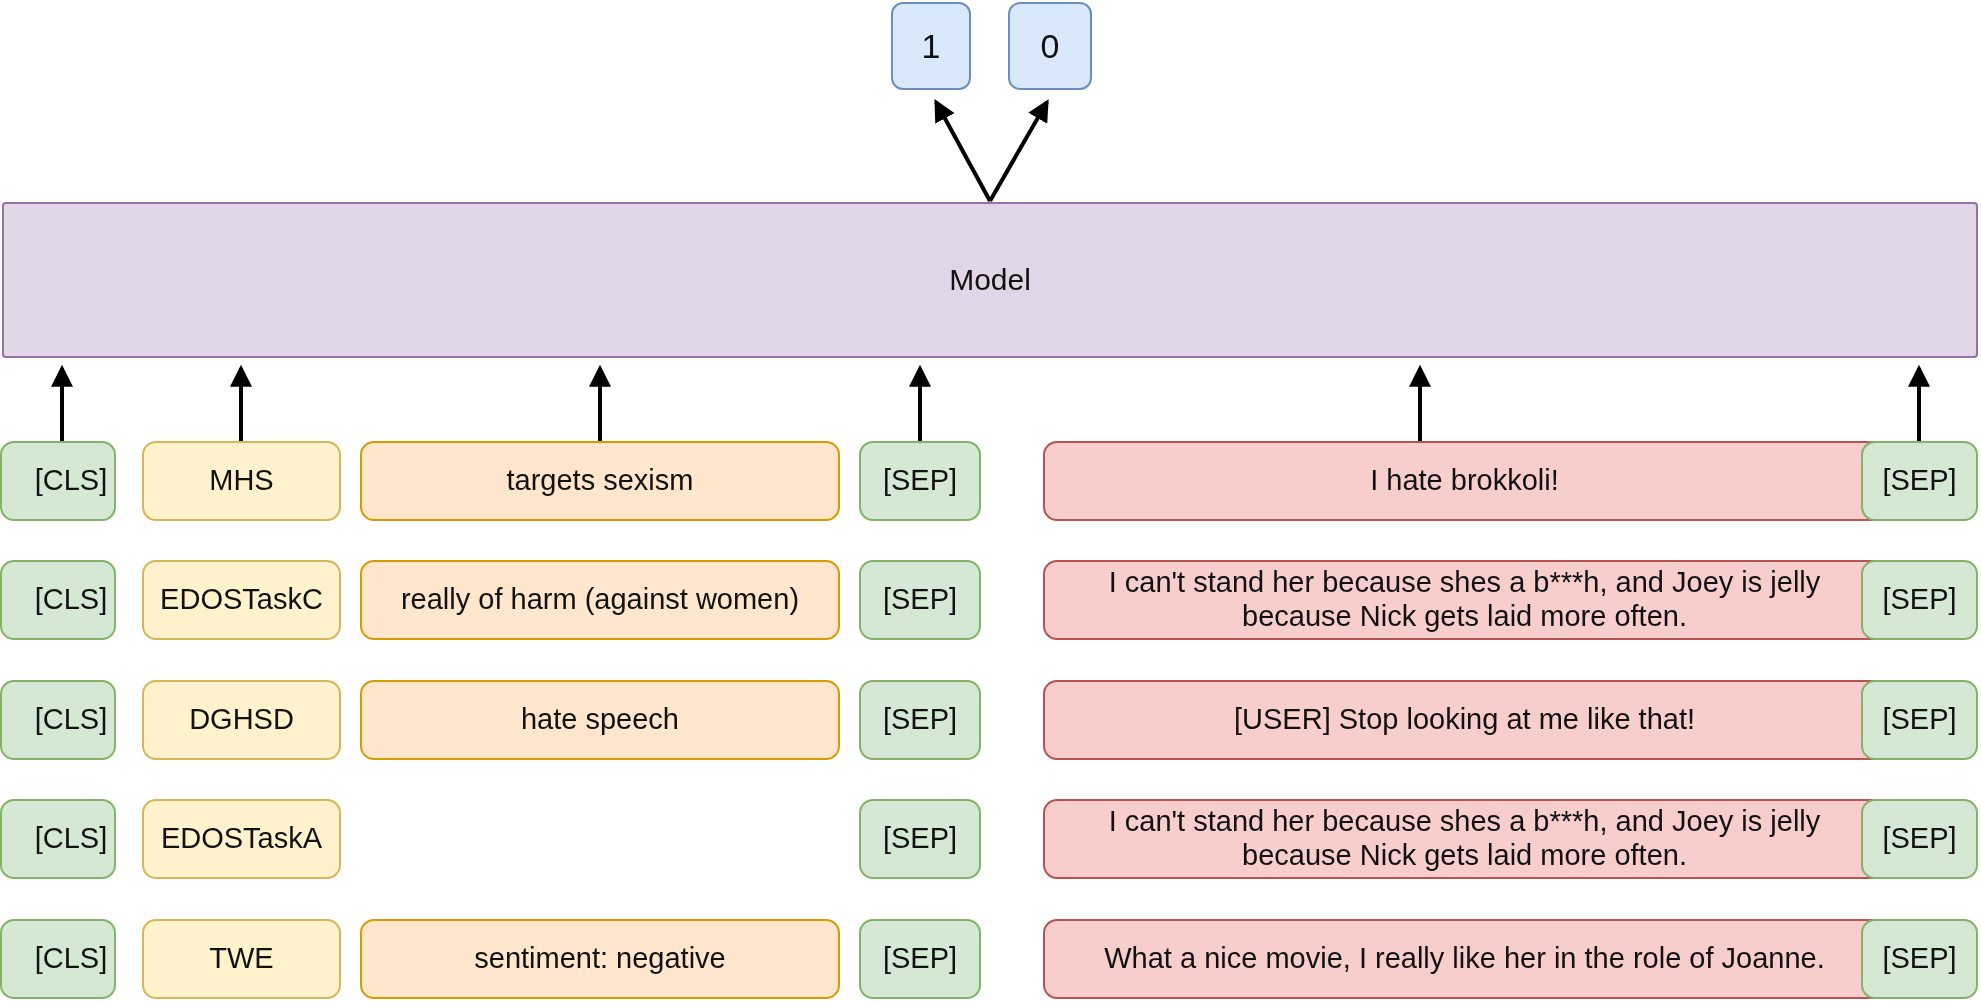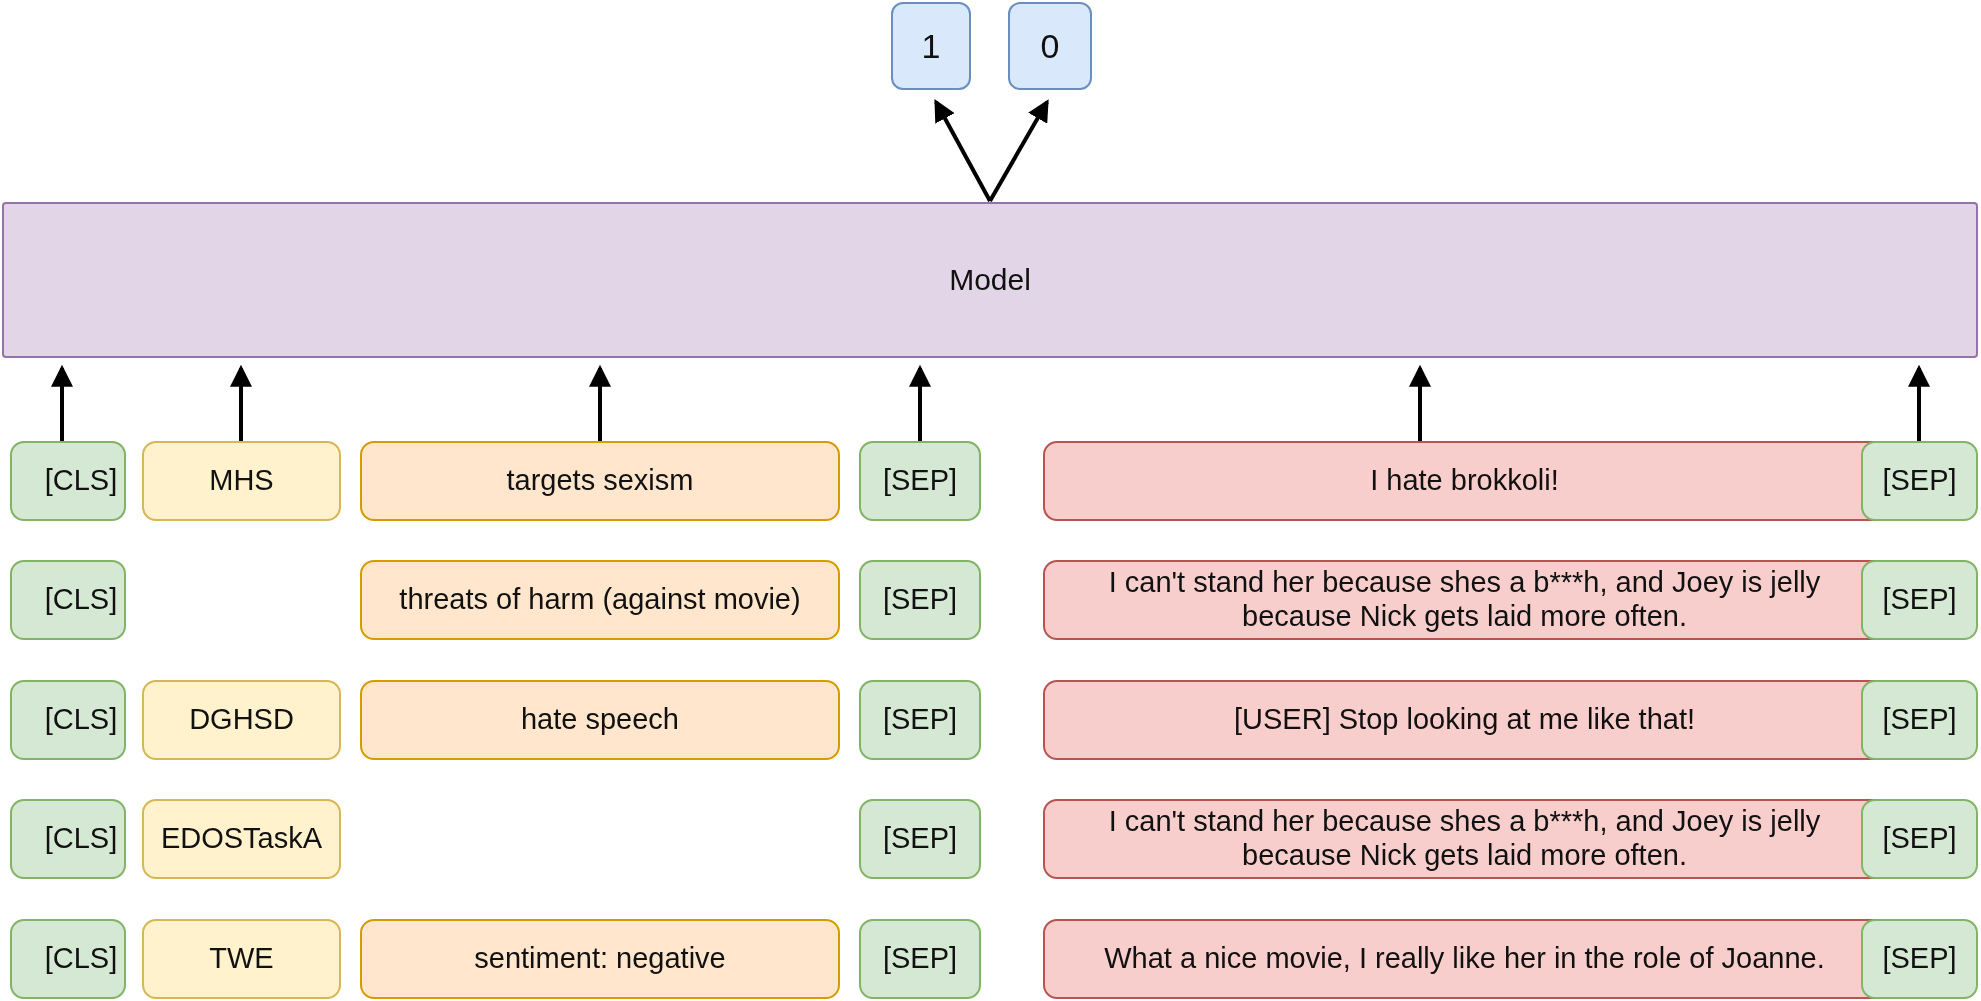--- a/index.html
+++ b/index.html
@@ -49,21 +49,21 @@
     text-align:center;
     font-size:29px;line-height:1.16;
     box-sizing:border-box;
     padding:2px 14px;
   }
   .green {background:var(--green-fill); border:2px solid var(--green-stroke);}
   .yellow{background:var(--yellow-fill);border:2px solid var(--yellow-stroke);}
   .orange{background:var(--orange-fill);border:2px solid var(--orange-stroke);}
   .red   {background:var(--red-fill);  border:2px solid var(--red-stroke);}
 
-  .col-cls {left:10px;   width:116px;padding-left:40px;}
+  .col-cls {left:0;   width:116px;padding-left:40px;}
   .col-task{left:142px; width:199px;}
   .col-desc{left:360px; width:480px;}
   .col-sep1{left:859px; width:122px;}
   .col-text{left:1043px; width:843px;}
   .col-sep2{left:1861px;width:117px;}
 
   .arrow-line{stroke:var(--arrow);stroke-width:4;fill:none;}
 </style>
 </head>
 <body>
@@ -97,21 +97,22 @@
     <div class="tok green  col-cls">[CLS]</div>
     <div class="tok yellow col-task">MHS</div>
     <div class="tok orange col-desc">targets sexism</div>
     <div class="tok green  col-sep1">[SEP]</div>
     <div class="tok red    col-text">I hate brokkoli!</div>
     <div class="tok green  col-sep2">[SEP]</div>
   </div>
 
   <div class="row r1">
     <div class="tok green  col-cls">[CLS]</div>
-    <div class="tok orange col-desc">threats of harm (against movie)</div>
+    <div class="tok yellow col-task">EDOSTaskC</div>
+    <div class="tok orange col-desc">really of harm (against women)</div>
     <div class="tok green  col-sep1">[SEP]</div>
     <div class="tok red    col-text">I can't stand her because shes a b***h, and Joey is jelly because Nick gets laid more often.</div>
     <div class="tok green  col-sep2">[SEP]</div>
   </div>
 
   <div class="row r2">
     <div class="tok green  col-cls">[CLS]</div>
     <div class="tok yellow col-task">DGHSD</div>
     <div class="tok orange col-desc">hate speech</div>
     <div class="tok green  col-sep1">[SEP]</div>

